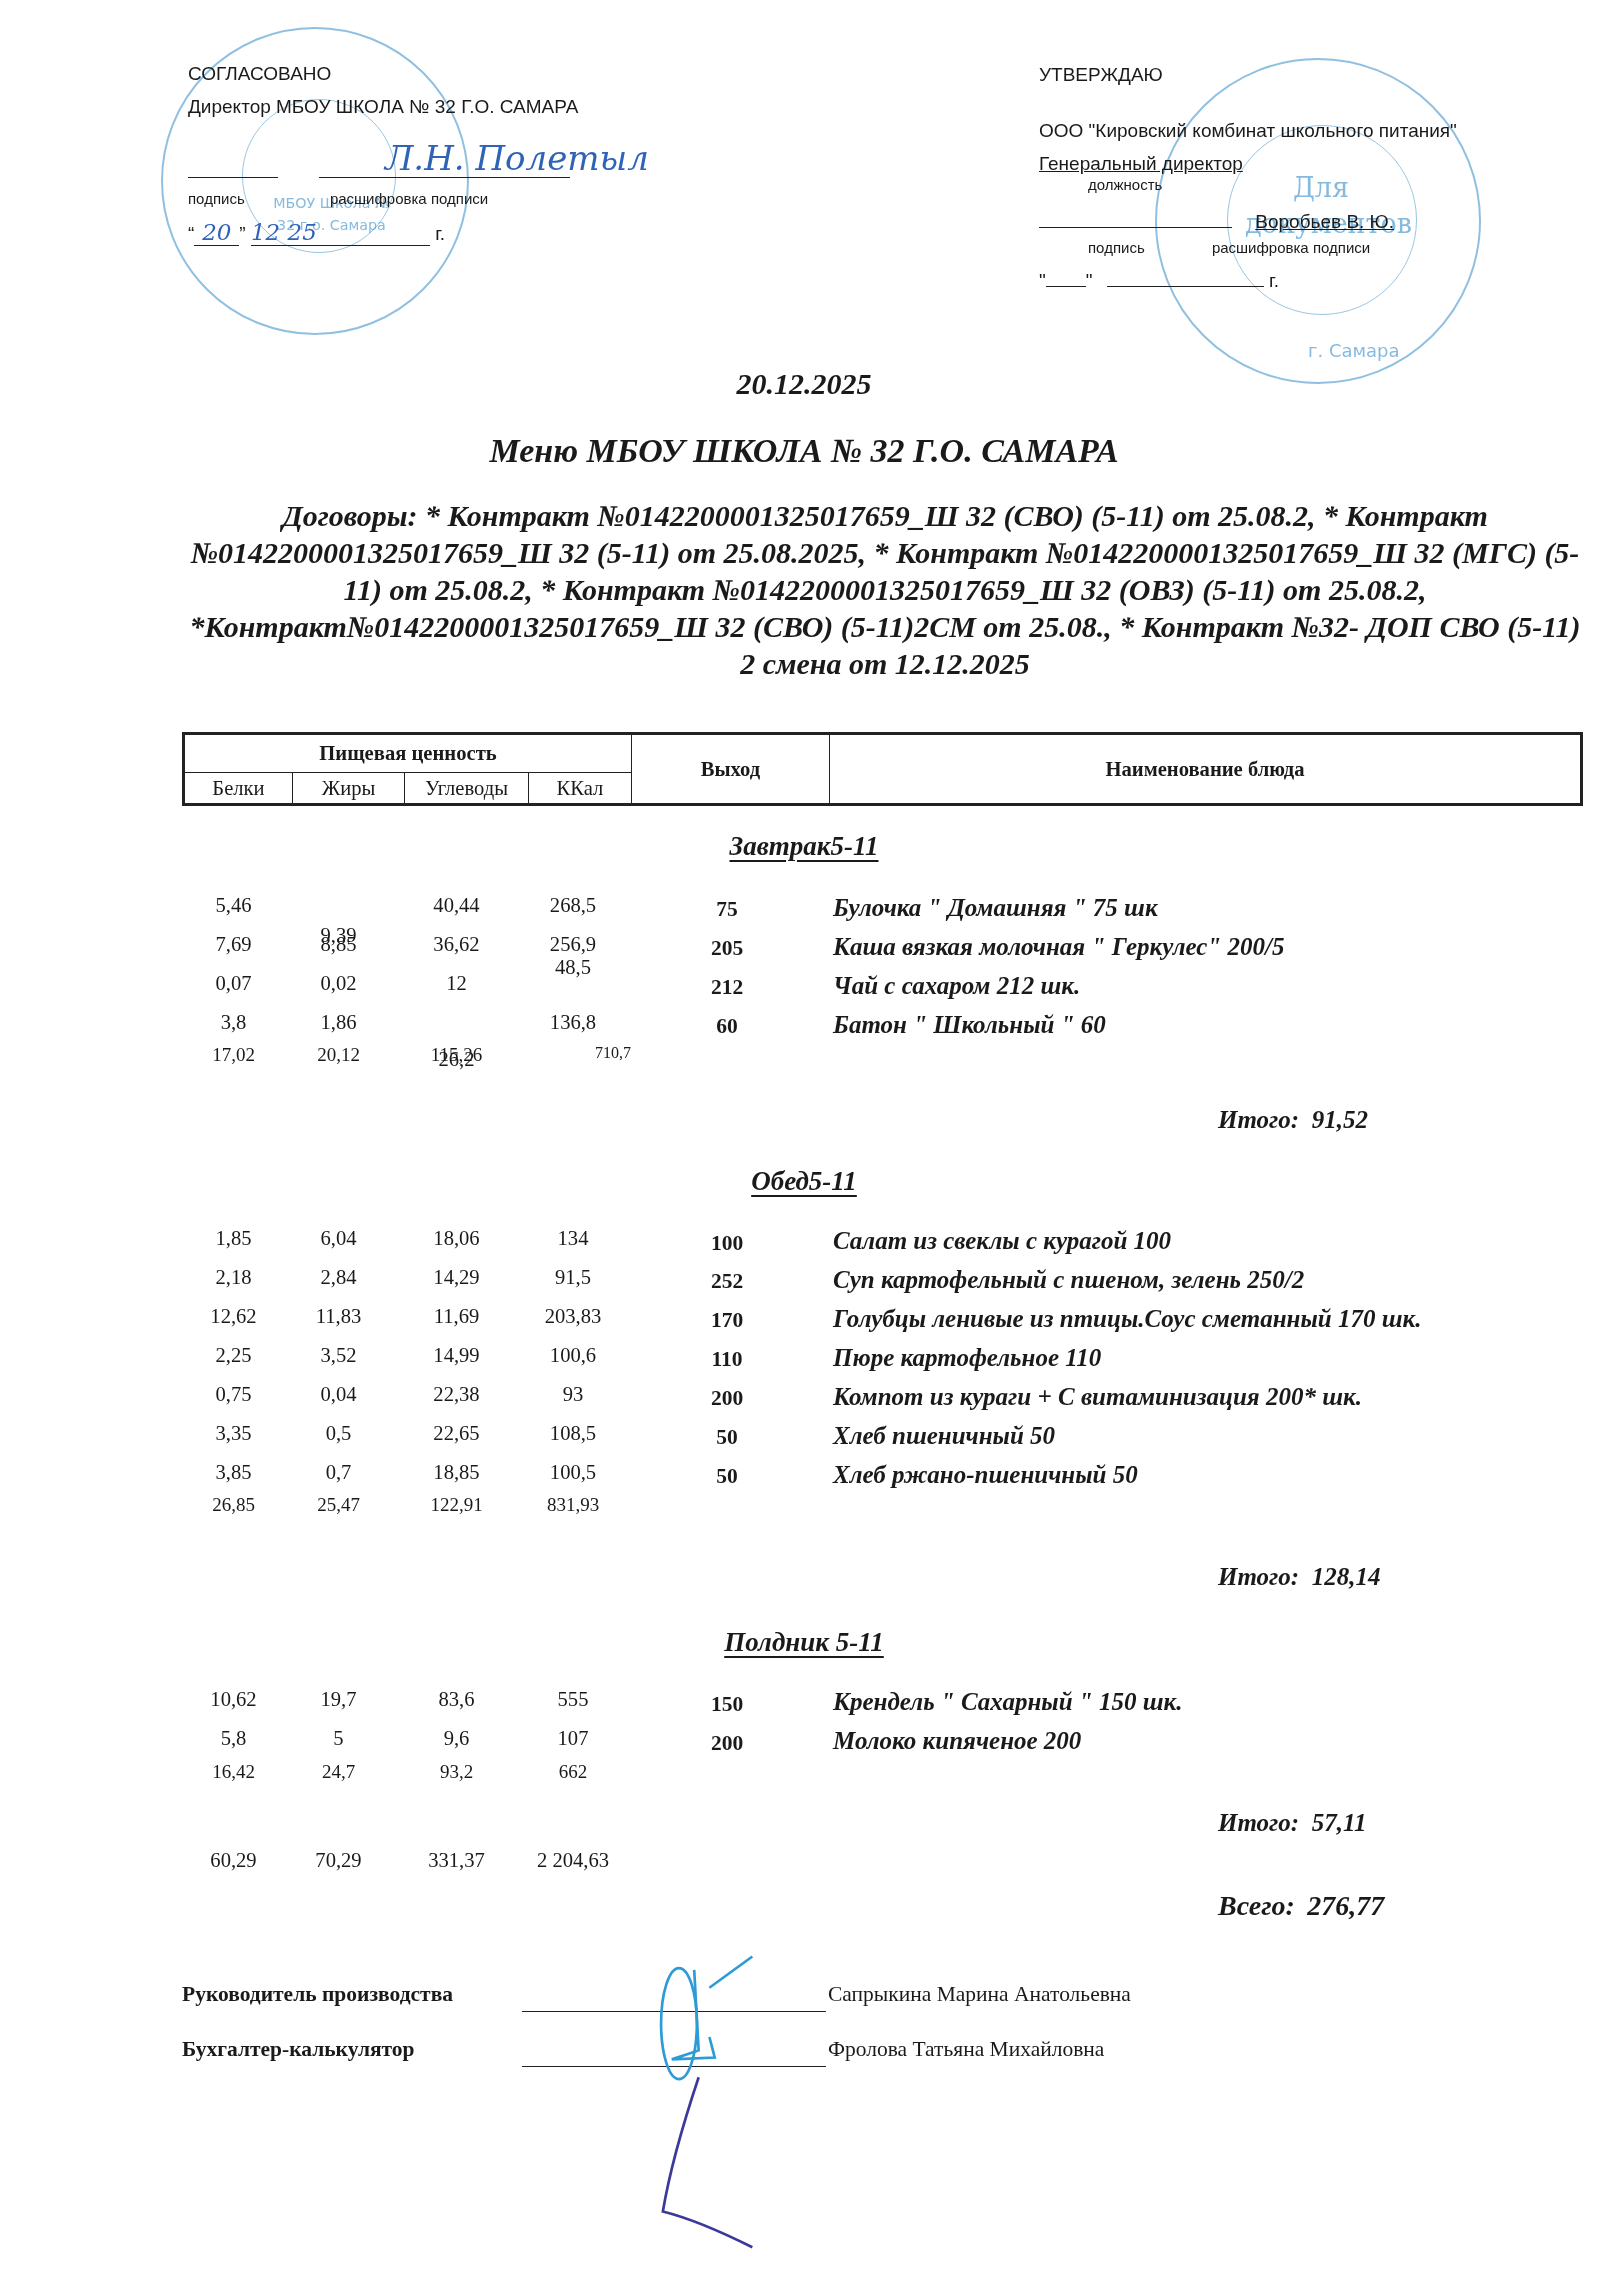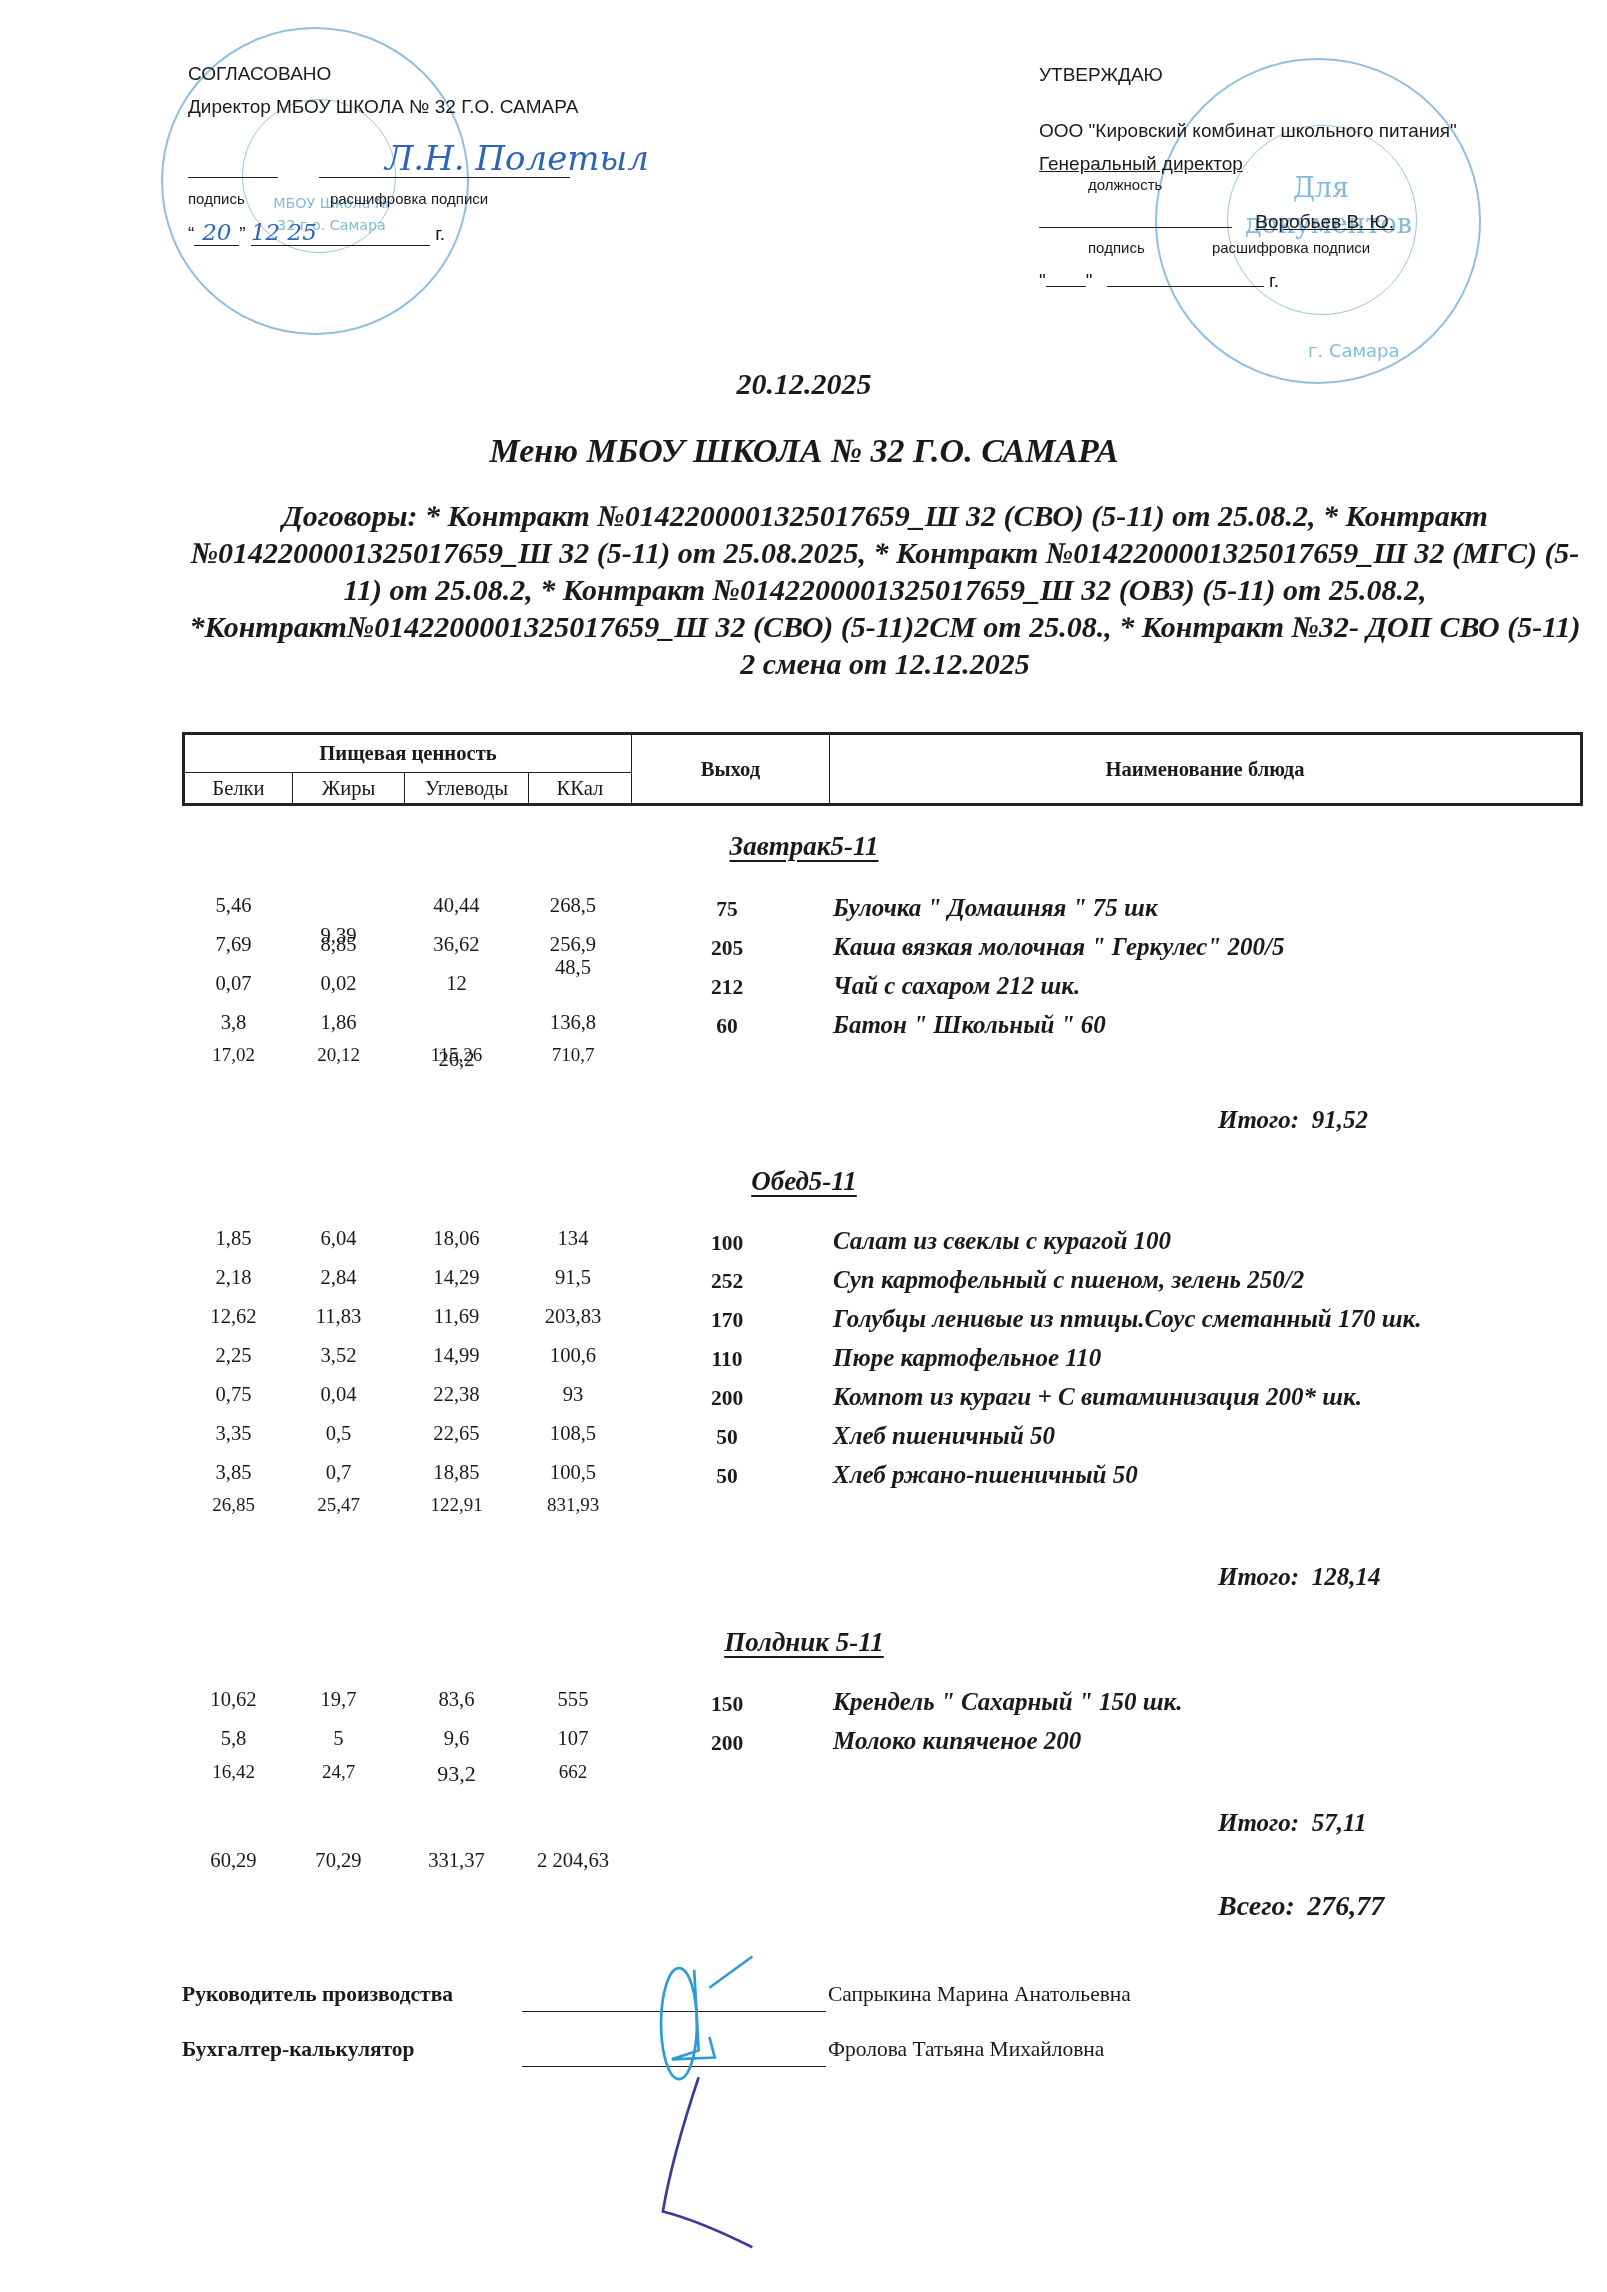--- a/index.html
+++ b/index.html
@@ -132,21 +132,21 @@
     <div class="dish" style="top: 972px;">Чай с сахаром  212 шк.</div>
     <div class="num" style="left: 184px; top: 1011px;">3,8</div>
     <div class="num" style="left: 289px; top: 1011px;">1,86</div>
     <div class="num" style="left: 407px; top: 1011px; margin-top: 37px;">26,2</div>
     <div class="num" style="left: 515px; top: 1011px; width: 116px;">136,8</div>
     <div class="yield" style="top: 1014px;">60</div>
     <div class="dish" style="top: 1011px;">Батон "  Школьный  "   60</div>
     <div class="num" style="left: 184px; top: 1044px; font-size: 19px;">17,02</div>
     <div class="num" style="left: 289px; top: 1044px; font-size: 19px;">20,12</div>
     <div class="num" style="left: 407px; top: 1044px; font-size: 19px;">115,26</div>
-    <div class="num" style="left: 515px; top: 1044px; font-size: 19px; width: 116px;">710,7</div>
+    <div class="num" style="left: 515px; top: 1044px; font-size: 16px; width: 116px; text-align: right;">710,7</div>
     <div class="total-line" style="top: 1106px;"><span>Итого:</span><span class="v">91,52</span></div>
     <div class="section-title" style="top: 1166px;"><span>Обед5-11</span></div>
     <div class="num" style="left: 184px; top: 1227px;">1,85</div>
     <div class="num" style="left: 289px; top: 1227px;">6,04</div>
     <div class="num" style="left: 407px; top: 1227px;">18,06</div>
     <div class="num" style="left: 515px; top: 1227px; width: 116px;">134</div>
     <div class="yield" style="top: 1231px;">100</div>
     <div class="dish" style="top: 1227px;">Салат из свеклы с курагой   100</div>
     <div class="num" style="left: 184px; top: 1266px;">2,18</div>
     <div class="num" style="left: 289px; top: 1266px;">2,84</div>
@@ -197,21 +197,21 @@
     <div class="yield" style="top: 1692px;">150</div>
     <div class="dish" style="top: 1688px;">Крендель  " Сахарный " 150 шк.</div>
     <div class="num" style="left: 184px; top: 1727px;">5,8</div>
     <div class="num" style="left: 289px; top: 1727px;">5</div>
     <div class="num" style="left: 407px; top: 1727px;">9,6</div>
     <div class="num" style="left: 515px; top: 1727px; width: 116px;">107</div>
     <div class="yield" style="top: 1731px;">200</div>
     <div class="dish" style="top: 1727px;">Молоко кипяченое  200</div>
     <div class="num" style="left: 184px; top: 1761px; font-size: 19px;">16,42</div>
     <div class="num" style="left: 289px; top: 1761px; font-size: 19px;">24,7</div>
-    <div class="num" style="left: 407px; top: 1761px; font-size: 22px;">93,2</div>
+    <div class="num" style="left: 407px; top: 1761px; font-size: 19px;">93,2</div>
     <div class="num" style="left: 515px; top: 1761px; font-size: 19px; width: 116px;">662</div>
     <div class="total-line" style="top: 1809px;"><span>Итого:</span><span class="v">57,11</span></div>
   </div>
 
 <div class="num serif" style="left:184px; top:1849px;">60,29</div>
 <div class="num serif" style="left:289px; top:1849px;">70,29</div>
 <div class="num serif" style="left:407px; top:1849px;">331,37</div>
 <div class="num serif" style="left:515px; top:1849px; width:116px;">2 204,63</div>
 <div class="total-line serif" style="top:1890px; font-size:28px;">
   <span>Всего:</span><span class="v">276,77</span>

